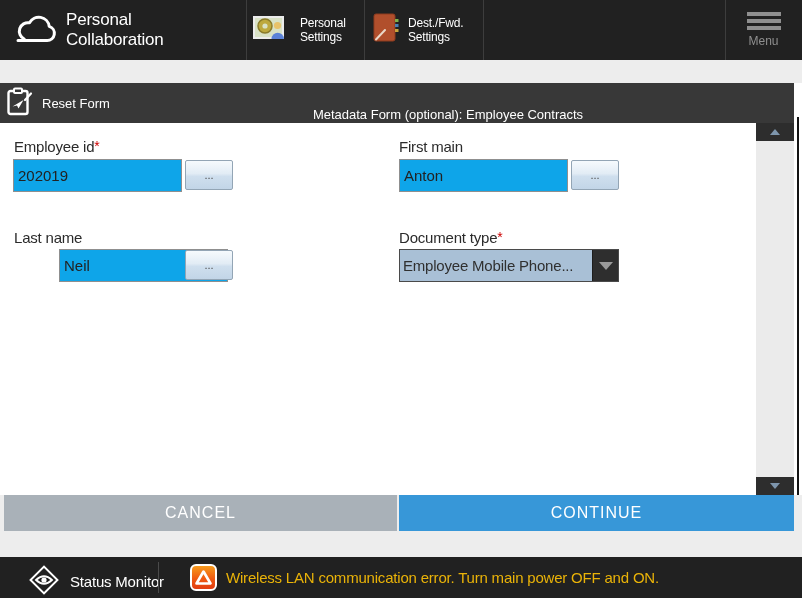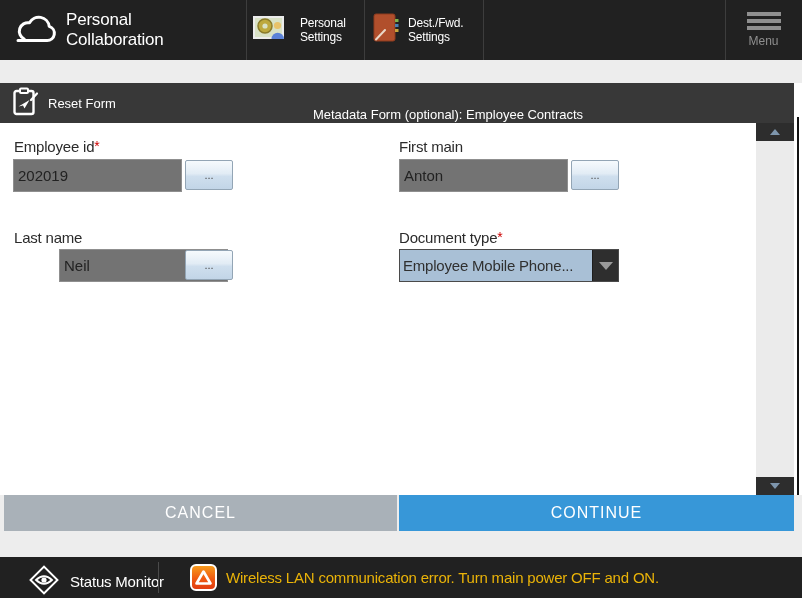--- a/index.html
+++ b/index.html
@@ -22,30 +22,30 @@
   .menu-btn { position:absolute; left:725px; top:0; width:77px; height:60px; display:flex; flex-direction:column; align-items:center; justify-content:center; cursor:pointer; }
   .burger { display:flex; flex-direction:column; gap:3px; margin-bottom:4px; }
   .burger .bar { width:34px; height:4px; background:#8f8f8f; }
   .menu-lbl { color:#8f8f8f; font-size:12px; }
 
   
   .gap-strip { position:absolute; left:0; top:60px; width:802px; height:23px; background:#ededed; }
 
   
   .form-header { position:absolute; left:0; top:83px; width:794px; height:40px; background:#383838; }
-  .reset-btn { position:absolute; left:12px; top:0; height:40px; display:flex; align-items:center; cursor:pointer; }
+  .reset-btn { position:absolute; left:6px; top:0; height:40px; display:flex; align-items:center; cursor:pointer; }
   .reset-lbl { color:#fff; font-size:13px; margin-left:9px; }
   .form-title { position:absolute; left:448px; top:11px; height:40px; transform:translateX(-50%);
     display:flex; align-items:center; color:#fff; font-size:13px; white-space:nowrap; }
 
   
   .field-label { position:absolute; font-size:15px; color:#2b2b2b; letter-spacing:-0.2px; }
   .req { color:#cc0000; font-size:14px; vertical-align:1px; }
   .text-input {
-    position:absolute; height:33px; width:169px; border:1px solid #8f8f8f; background:#737373;
+    position:absolute; height:33px; width:169px; border:1px solid #8f8f8f; background:#0ea5e9;
     font-family:inherit; font-size:15px; color:#222; padding:0 4px; outline:none;
   }
   .browse-btn {
     position:absolute; width:48px; height:30px; border:1px solid #93a5b5; border-radius:2px;
     background:linear-gradient(#f6fafd 0%, #e2ecf5 45%, #cfdfee 55%, #c2d5e7 100%);
     color:#4a4a4a; font-size:11px; line-height:10px; cursor:pointer; font-family:inherit;
   }
   .dropdown {
     position:absolute; left:399px; top:249px; width:220px; height:33px;
     border:1px solid #4a4a4a; background:#a9c0d6; display:flex; cursor:pointer;

